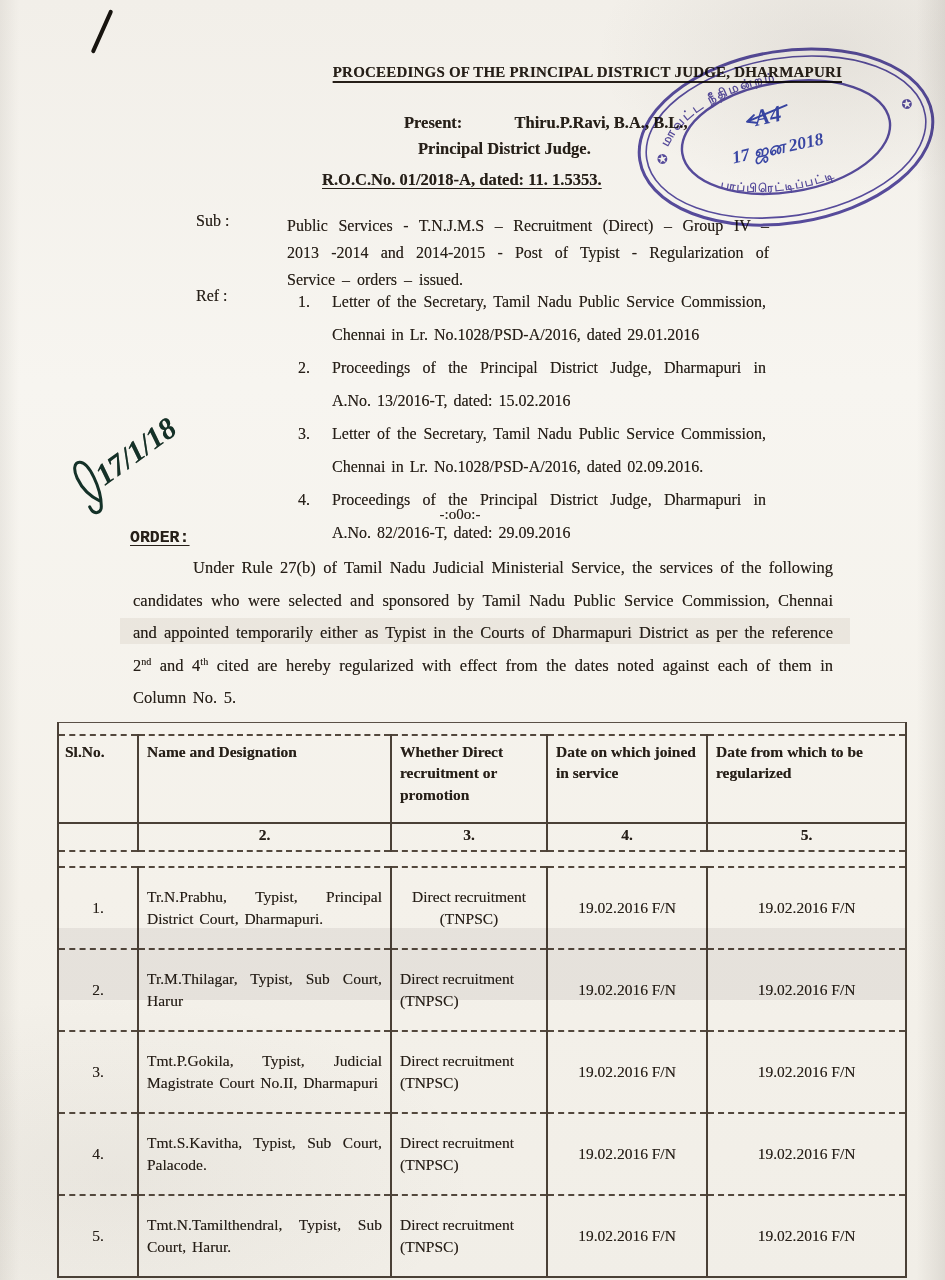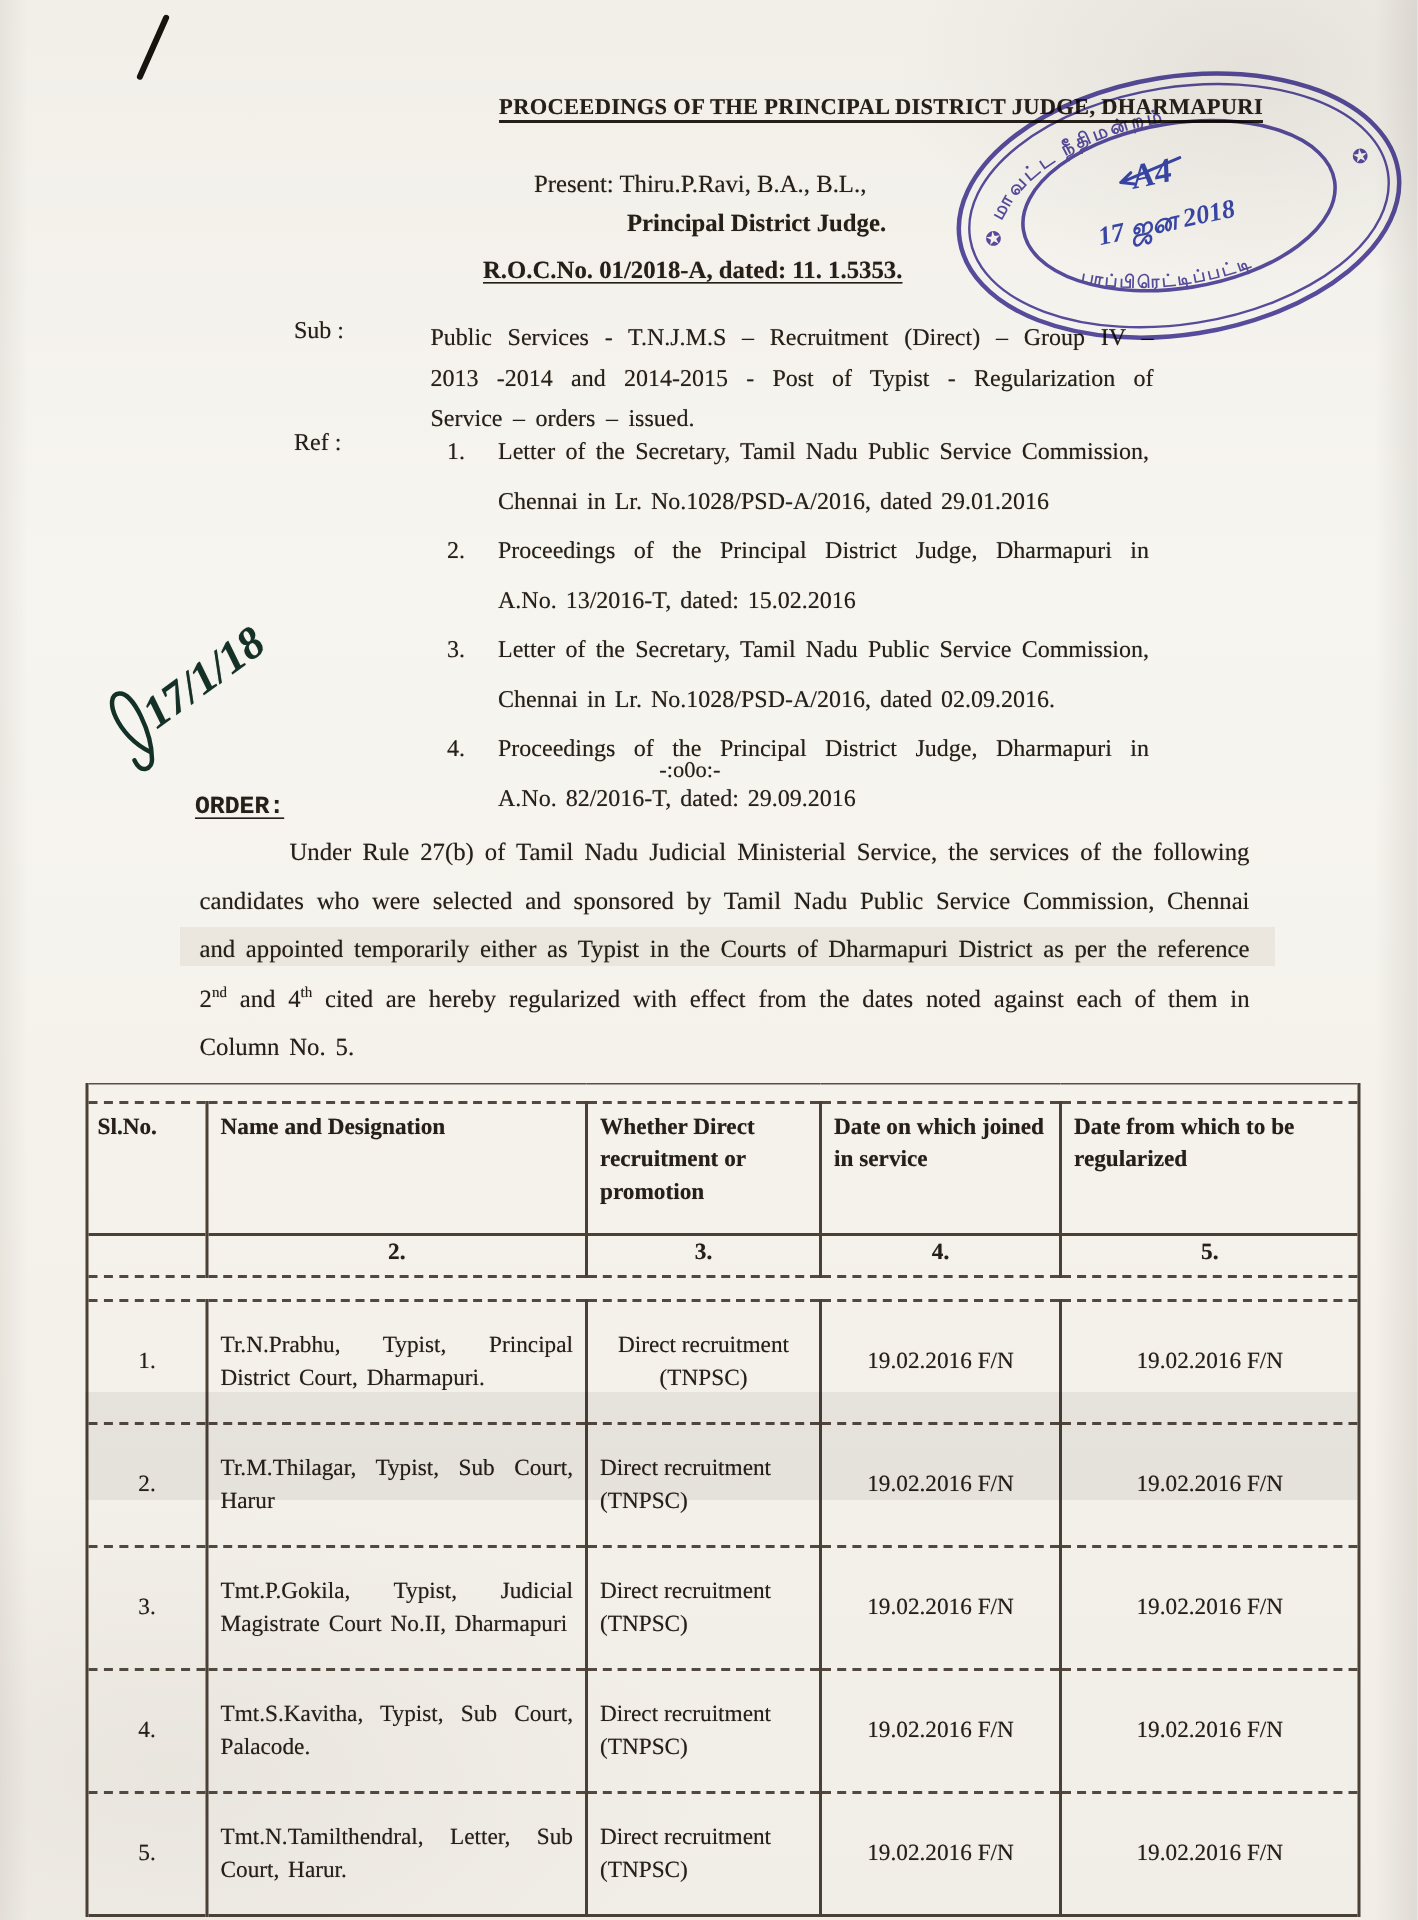--- a/index.html
+++ b/index.html
@@ -18,21 +18,21 @@
 
   
   .pen-mark{position:absolute; left:100px; top:8px; width:4px; height:47px;
     background:#17140f; border-radius:3px; transform:rotate(24deg);}
 
   .title{position:absolute; top:64px; left:118px; width:724px; text-align:right;
     font-weight:bold; font-size:15px; letter-spacing:0.2px;
     text-decoration:underline; text-underline-offset:4px; text-decoration-thickness:1.5px;}
 
   .present{position:absolute; top:110px; left:356px; font-size:16.5px; line-height:26px;}
-  .present .name{font-weight:normal;}
+  .present .name{font-weight:bold;margin-left:48px;}
   .present .ptitle{margin-left:62px; font-weight:bold;}
 
   .roc{position:absolute; top:170px; left:322px; font-size:16.5px; font-weight:bold;
     text-decoration:underline; text-underline-offset:3px;}
 
   .sub-label{position:absolute; top:212px; left:196px; font-size:16px;}
   .sub-text{position:absolute; top:212px; left:287px; width:482px; font-size:16px;
     line-height:27px; text-align:justify; word-spacing:3px;}
 
   .ref-label{position:absolute; top:287px; left:196px; font-size:16px;}
@@ -170,21 +170,21 @@
         </tr>
         <tr>
           <td class="cell-sl">4.</td>
           <td class="cell-name">Tmt.S.Kavitha, Typist, Sub Court, Palacode.</td>
           <td class="cell-recruitment">Direct recruitment (TNPSC)</td>
           <td class="cell-joined">19.02.2016 F/N</td>
           <td class="cell-regularized">19.02.2016 F/N</td>
         </tr>
         <tr>
           <td class="cell-sl">5.</td>
-          <td class="cell-name">Tmt.N.Tamilthendral, Letter, Sub Court, Harur.</td>
+          <td class="cell-name">Tmt.N.Tamilthendral, Typist, Sub Court, Harur.</td>
           <td class="cell-recruitment">Direct recruitment (TNPSC)</td>
           <td class="cell-joined">19.02.2016 F/N</td>
           <td class="cell-regularized">19.02.2016 F/N</td>
         </tr>
       </tbody>
   </table>
 
   <svg class="stamp" viewBox="0 0 307 186">
     <defs>
       <path id="arcTop" d="M 30,102 A 124,68 0 0 1 277,96"></path>

